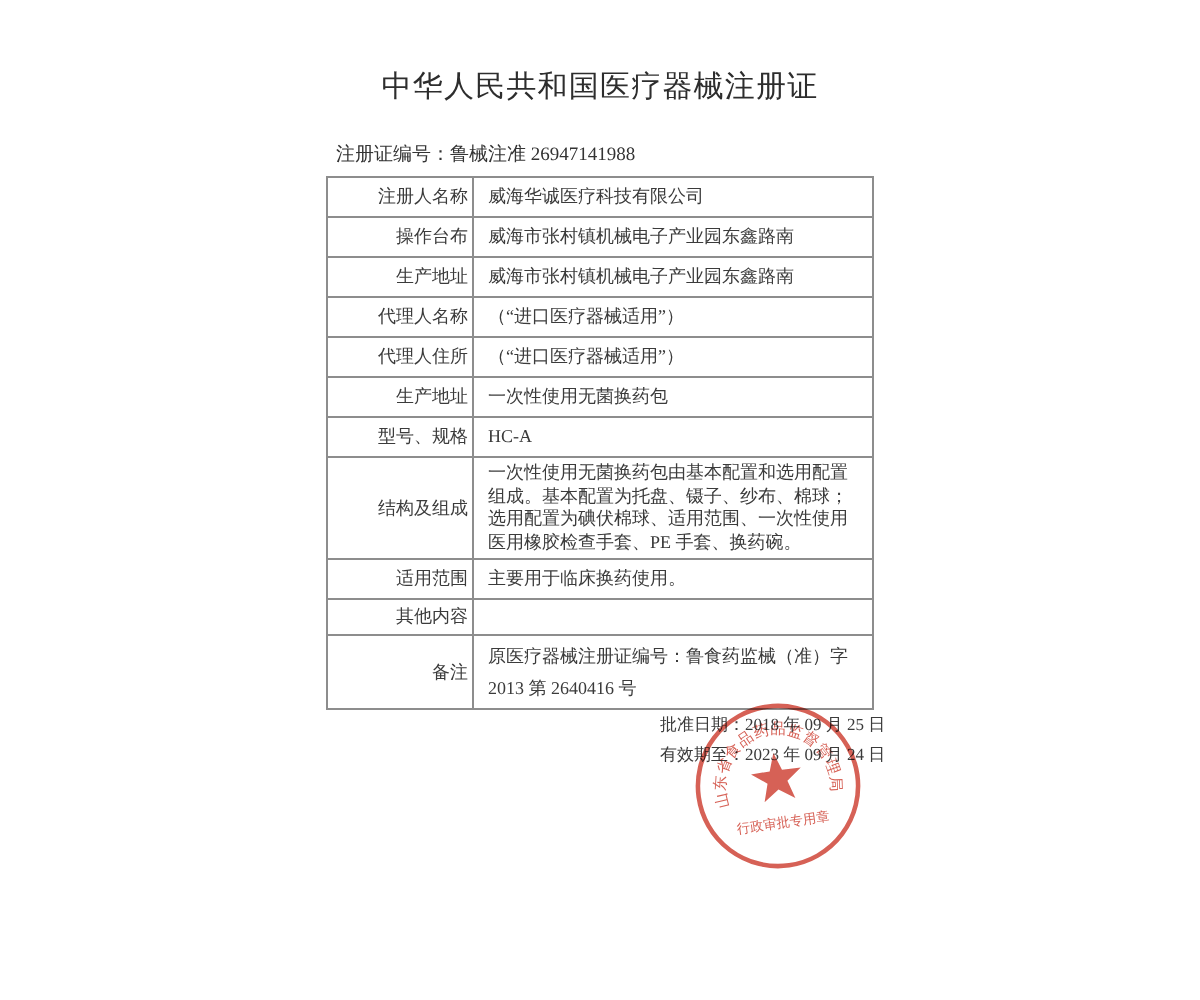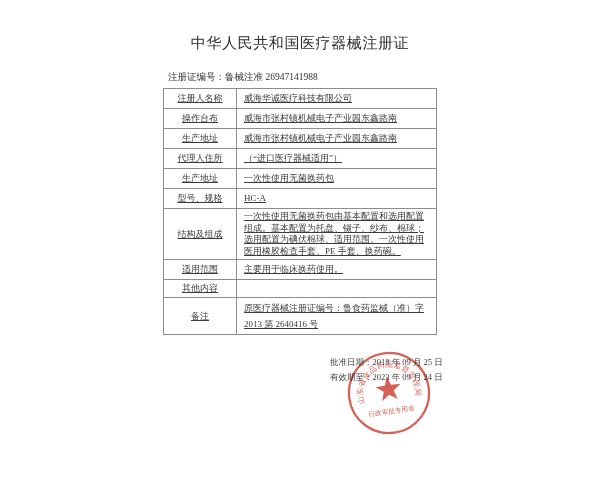--- a/index.html
+++ b/index.html
@@ -15,22 +15,22 @@
     position:absolute; top:71px; left:168px; font-size:9.5px; color:#333;
   }
   .doc-table {
     position:absolute; top:88px; left:163px; width:274px;
     border-collapse:collapse; table-layout:fixed;
   }
   .doc-table td {
     border:1px solid #8d8d8d; font-size:9px; color:#3b3b3b;
     vertical-align:middle; overflow:hidden;
   }
-  .doc-table td.lbl { width:68px; text-align:center; padding:1px 2px;text-decoration:underline; }
-  .doc-table td.val { text-align:left; padding:2px 7px; line-height:11.5px;text-decoration:underline; }
+  .doc-table td.lbl { width:68px; text-align:right; padding:1px 2px; }
+  .doc-table td.val { text-align:left; padding:2px 7px; line-height:11.5px; }
   tr.h20 { height:20px; } tr.h18 { height:18px; }
   tr.h44 { height:44px; } tr.h33 { height:33px; }
   tr.row-remark td.val { line-height:16px; }
   .dept-line { position:absolute; top:372px; left:117px; font-size:8.5px; color:#3b3b3b; }
   .date-block { position:absolute; top:355px; left:330px; font-size:8.5px; color:#3b3b3b; line-height:15px; }
   .date-block div { white-space:nowrap; }
   .seal {
     position:absolute; top:349px; left:345px; width:88px; height:88px;
     transform:rotate(-8deg); opacity:0.85; mix-blend-mode:multiply;
   }
@@ -50,20 +50,24 @@
       <td class="lbl">注册人名称</td>
       <td class="val">威海华诚医疗科技有限公司</td>
     </tr>
     <tr class="h20">
       <td class="lbl">操作台布</td>
       <td class="val">威海市张村镇机械电子产业园东鑫路南</td>
     </tr>
     <tr class="h20">
       <td class="lbl">生产地址</td>
       <td class="val">威海市张村镇机械电子产业园东鑫路南</td>
+    </tr>
+    <tr class="h20">
+      <td class="lbl">代理人名称</td>
+      <td class="val">（“进口医疗器械适用”）</td>
     </tr>
     <tr class="h20">
       <td class="lbl">代理人住所</td>
       <td class="val">（“进口医疗器械适用”）</td>
     </tr>
     <tr class="h20">
       <td class="lbl">生产地址</td>
       <td class="val">一次性使用无菌换药包</td>
     </tr>
     <tr class="h20">

